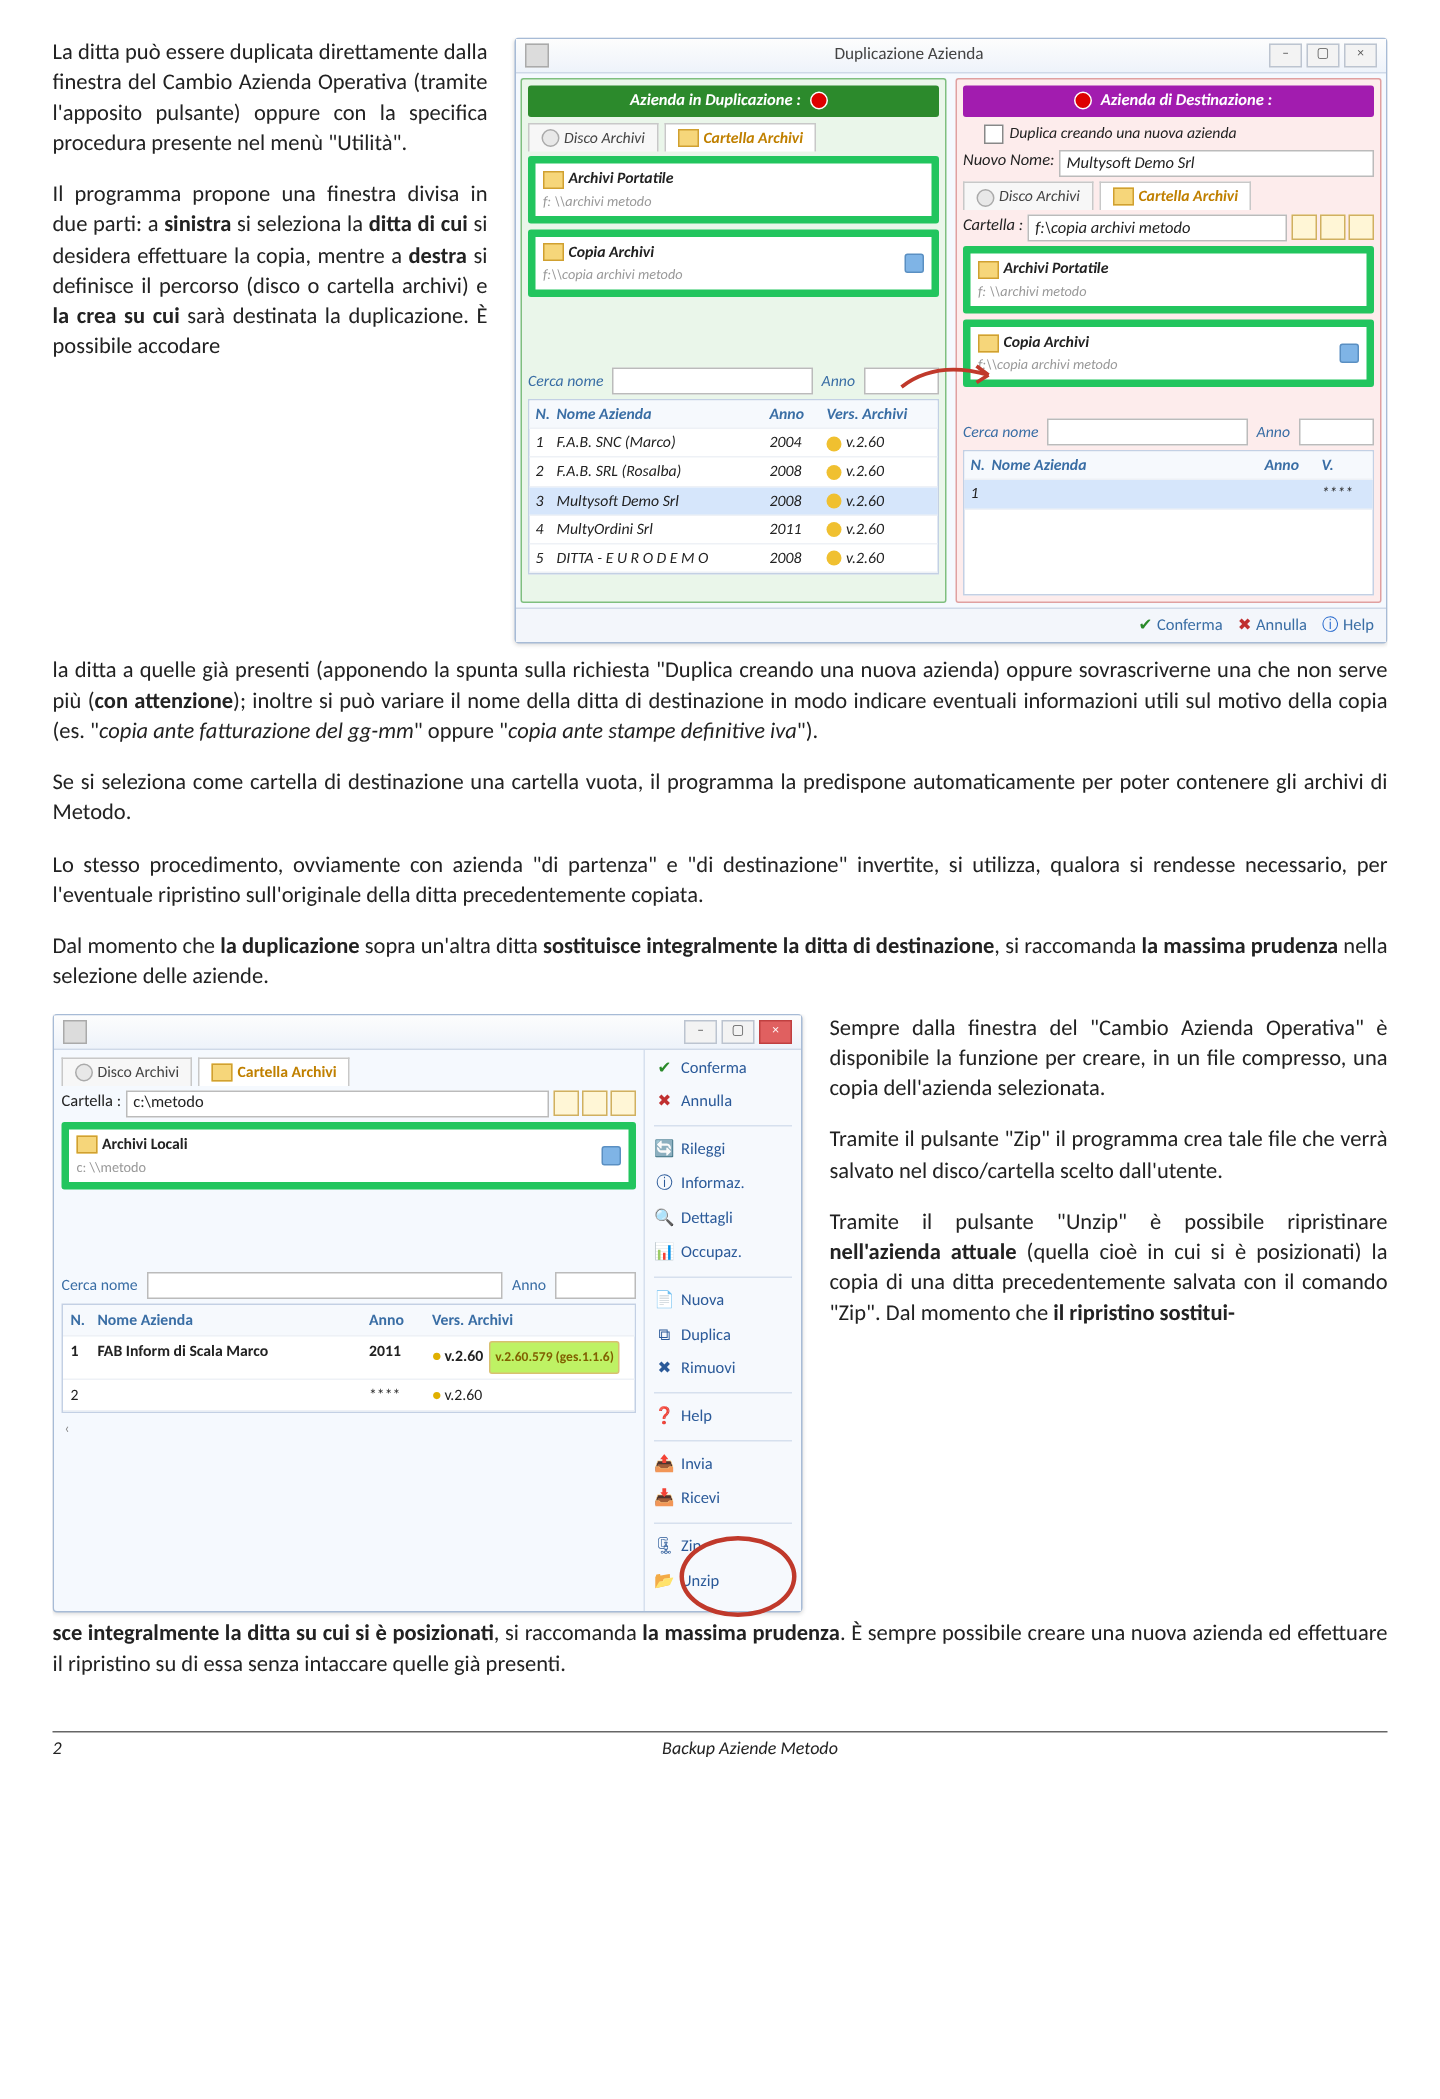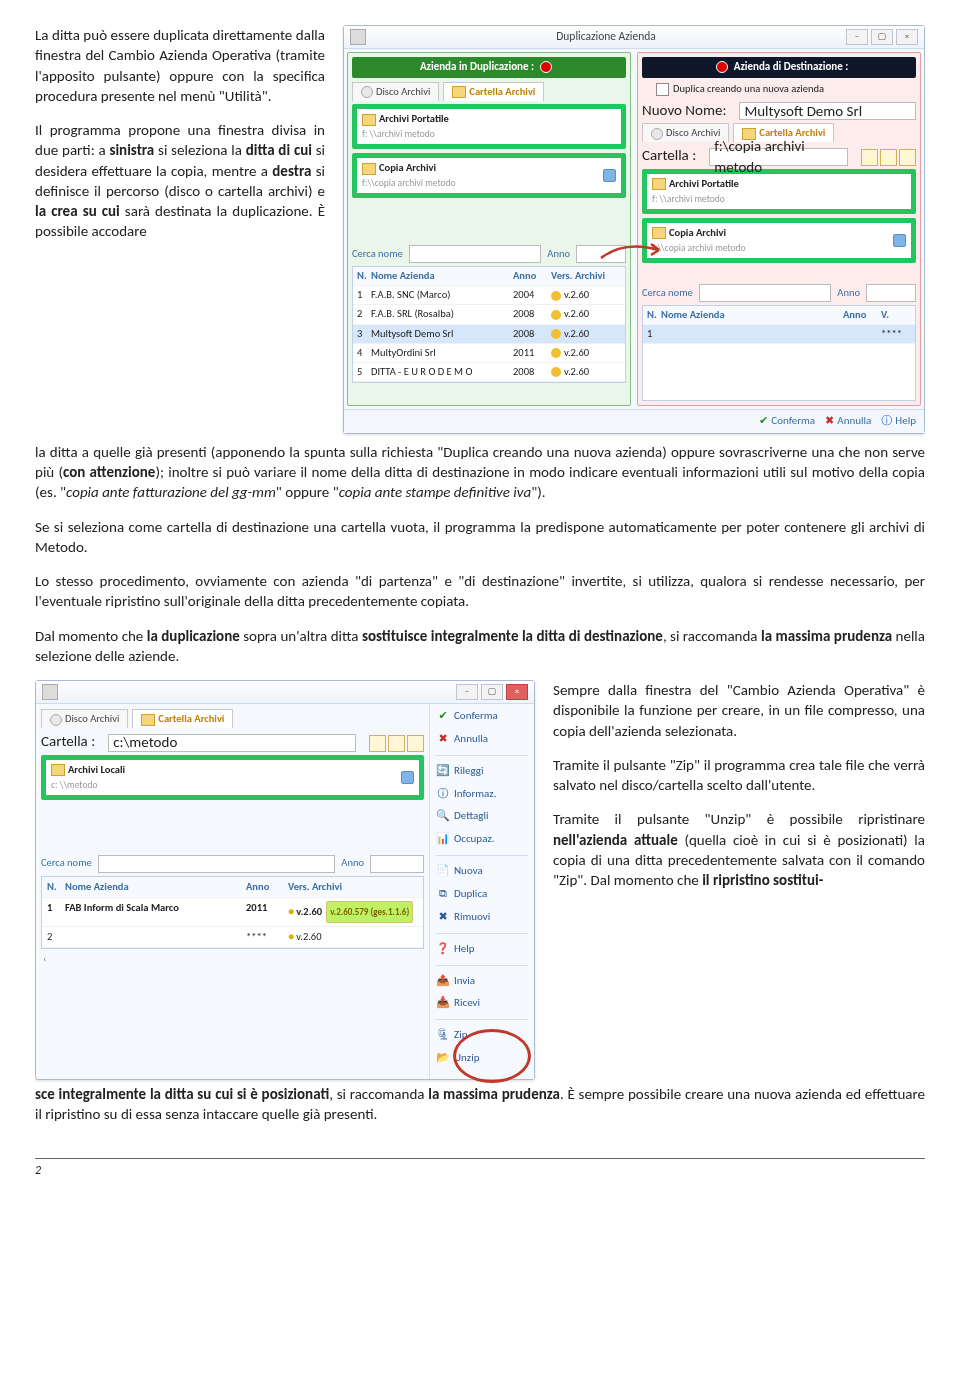--- a/index.html
+++ b/index.html
@@ -68,35 +68,35 @@
     border: 1px solid #bcc4d0;
     background: #f3f3f3;
     font-size: 9px; line-height: 12px; text-align: center;
     color: #555;
   }
   .winbtn.close { background: #e06060; color: #fff; border-color: #c04040; }
   .appicon { width: 14px; height: 14px; background: #dcdcdc; border: 1px solid #aaa; }
 
   
   .dup-body { display: flex; }
-  .pane { width: 50%; box-sizing: border-box; padding: 4px; }
+  .pane { width: 50%; box-sizing: border-box; padding: 4px; font-style: italic; }
   .pane.left { background: #eaf6ea; border: 1px solid #7fbf7f; margin: 3px; border-radius: 2px;}
   .pane.right { background: #fdecec; border: 1px solid #e0a0a0; margin: 3px; border-radius: 2px;}
   .banner {
     color: #fff;
     text-align: center;
     font-weight: bold;
     padding: 3px 0;
     margin-bottom: 4px;
     border-radius: 2px;
     font-size: 11px;
     display:flex; justify-content:center; align-items:center;
   }
   .banner.green { background: #2c8a2c; }
-  .banner.red { background: #0f172a; }
+  .banner.red { background: #a21caf; }
   .banner .dot { width:10px;height:10px; background:#d00; border-radius:50%; margin:0 6px; border:1px solid #fff;}
   .tabs { display: flex; gap: 4px; margin-bottom: 3px; font-size:10.5px;}
   .tab {
     padding: 2px 8px; background: #f7f7f7; border: 1px solid #c8c8c8;
     border-bottom: none;
     color: #444;
   }
   .tab.active { background: #fff; color: #c08000; font-weight:bold;}
   .fold-icn { display:inline-block; width:12px;height:10px; background:#f6d67a; border:1px solid #d0a030; margin-right:3px; vertical-align:middle;}
   .disk-icn { display:inline-block; width:10px;height:10px; background:#e8e8e8; border:1px solid #aaa; border-radius:50%; margin-right:3px; vertical-align:middle;}
@@ -110,21 +110,21 @@
   .search-row .fld { background:#fff; border:1px solid #bbb; height:16px; flex:1; display:flex; align-items:center; padding:0 4px; color:#888;}
   .search-row .lbl { color:#3a6ea5; display:flex; align-items:center;}
   .tbl { background:#fff; border:1px solid #c3d0e4; font-size:10.5px; }
   .tbl-h, .tbl-r { display:flex; padding:2px 4px; border-bottom:1px solid #eef1f6;}
   .tbl-h { color:#3a6ea5; font-weight:bold; background:#f6f9fd;}
   .c-n{width:14px;} .c-name{flex:1;} .c-anno{width:38px;} .c-ver{width:70px;}
   .tbl-r.sel { background:#d6e6fb;}
   .ver-ico { display:inline-block; width:10px;height:10px; border-radius:50%; background:#f0c030; margin-right:3px; vertical-align:middle;}
   .mini-ico { display:inline-block; width:11px;height:11px; background:#7fb4e6; border:1px solid #5a8fc2; border-radius:2px;}
   .chk { display:inline-block; width:11px;height:11px; border:1px solid #888; background:#fff; margin-right:4px; vertical-align:middle;}
-  .path-row{ display:flex; align-items:flex-end; gap:13px; font-size:15px; margin-bottom:3px;}
+  .path-row{ display:flex; align-items:flex-start; gap:3px; font-size:11px; margin-bottom:3px;}
   .path-row .inp { flex:1; background:#fff; border:1px solid #bbb; height:16px; display:flex;align-items:center; padding:0 4px;}
   .tiny-btns { display:flex; gap:2px;}
   .tiny-btns span{ width:15px;height:15px; background:#fff6d6; border:1px solid #d0b060;}
   .bottom-bar {
     display:flex; justify-content:flex-end; gap:10px;
     padding:4px 8px; background:#f3f6fb; border-top:1px solid #cfd9e8;
     font-size:11px;
   }
   .bb-btn { display:flex; align-items:center; gap:3px; color:#3a6ea5;}
   .icn-ok{ color:#2a8a2a;} .icn-no{color:#c03030;} .icn-help{color:#2266cc;}
@@ -475,13 +475,14 @@
       <span>Tramite il pulsante "Unzip" è possibile ripristinare </span><b>nell'azienda attuale</b><span> (quella cioè in cui si è posizionati) la copia di una ditta precedentemente salvata con il comando "Zip". Dal momento che </span><b>il ripristino sostitui-</b>
     </p>
   </div>
 </div>
 <p class="full-para" style="margin-top:-4px;">
   <b>sce integralmente la ditta su cui si è posizionati</b><span>, si raccomanda </span><b>la massima prudenza</b><span>. È sempre possibile creare una nuova azienda ed effettuare il ripristino su di essa senza intaccare quelle già presenti.</span>
 </p>
 
 <footer>
   <span class="pn">2</span>
+  <span class="ft">Backup Aziende Metodo</span>
 </footer>
 
 </body></html>

